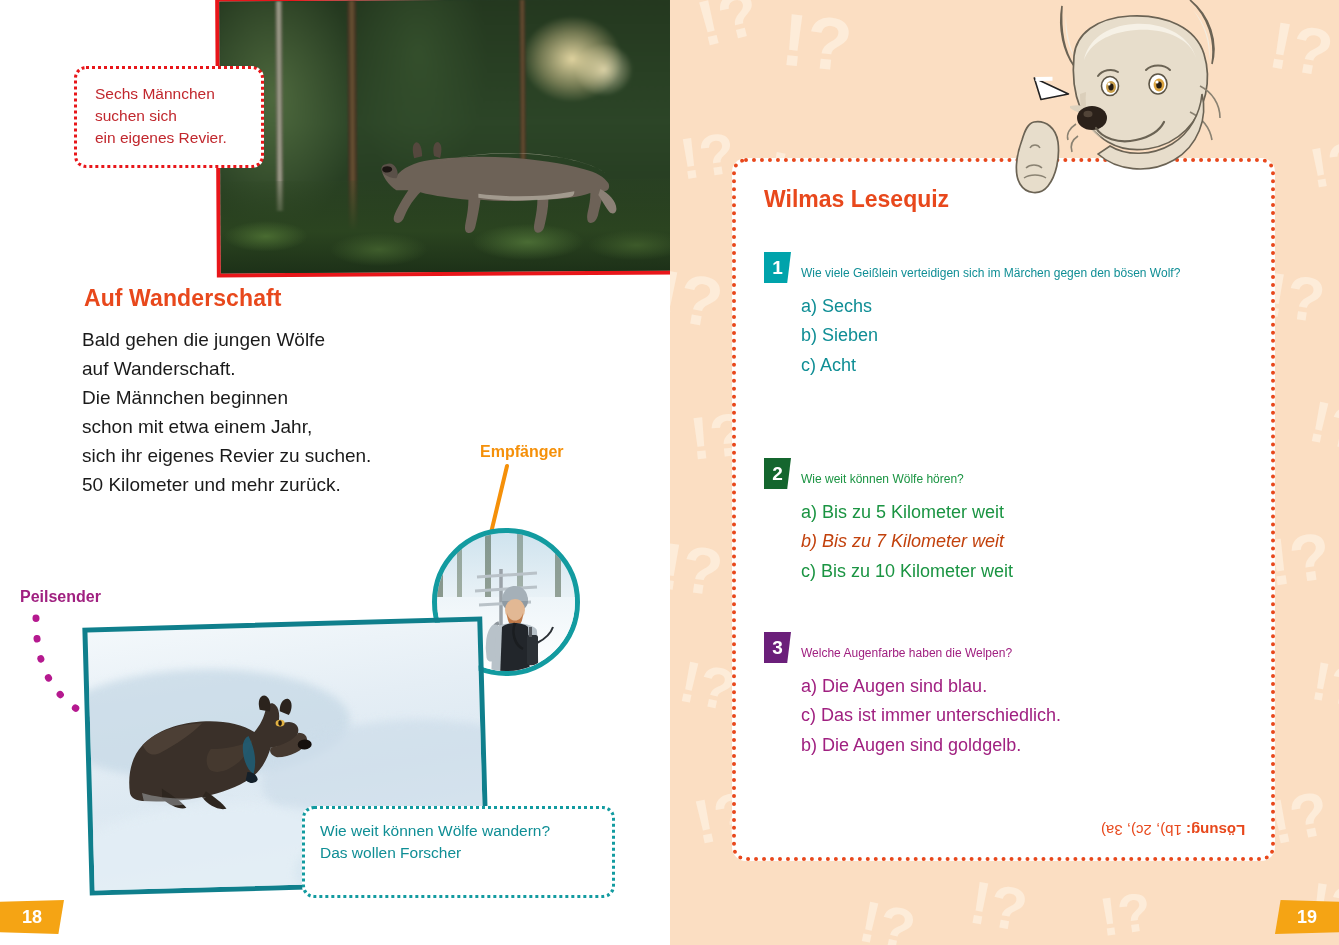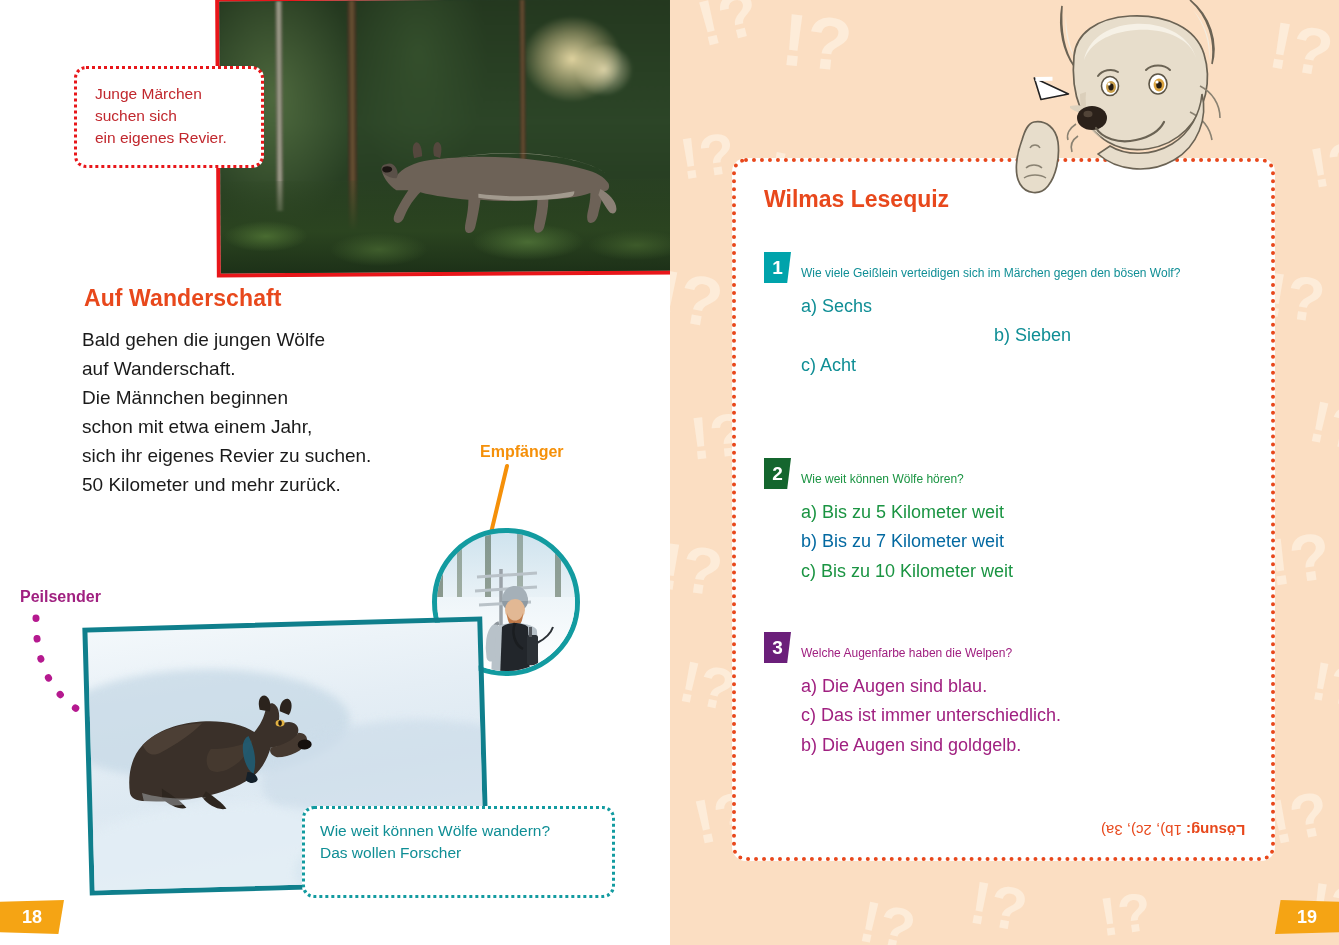--- a/index.html
+++ b/index.html
@@ -172,21 +172,21 @@
         <path d="M56,28 C54,20 56,14 60,14 C64,16 64,22 62,30 Z" fill="#55483e"></path>
         <path d="M60,34 C90,26 130,24 166,28 C196,31 218,38 230,48 C222,40 198,32 170,28 C134,23 92,25 60,34 Z" fill="#cfc6b8" opacity=".55"></path>
         <path d="M100,66 C130,70 164,70 196,64 C196,68 194,70 190,70 C160,74 128,74 100,70 Z" fill="#d8d2c6" opacity=".5"></path>
         <ellipse cx="9" cy="41" rx="5" ry="3.2" fill="#1b1512"></ellipse>
         <path d="M222,62 C230,66 238,74 238,82 C238,86 234,88 231,85 C228,82 224,74 220,68 Z" fill="#8b8075"></path>
       </g>
     </svg>
   </div>
 
   <div class="bubble-red">
-    <div>Junge Märchen</div>
+    <div>Sechs Männchen</div>
     <div>suchen sich</div>
     <div>ein eigenes Revier.</div>
   </div>
 
   <div class="heading-left">Auf Wanderschaft</div>
 
   <div class="body-left">
     <div>Bald gehen die jungen Wölfe</div>
     <div>auf Wanderschaft.</div>
     <div>Die Männchen beginnen</div>
@@ -301,33 +301,33 @@
   <div class="quiz-box">
     <div class="quiz-title">Wilmas Lesequiz</div>
 
     <div class="q-block" id="q-block-0" style="top:90px;">
       <div class="q-head">
         <div class="q-badge" style="background: rgb(0, 163, 171);">1</div>
         <div class="q-text" style="color: rgb(15, 142, 149);">Wie viele Geißlein verteidigen sich im Märchen gegen den bösen Wolf?</div>
       </div>
       <div class="q-options">
         <div class="q-opt" style="color: rgb(15, 142, 149);">a) Sechs</div>
-        <div class="q-opt" style="color: rgb(15, 142, 149); text-align: center;">b) Sieben</div>
+        <div class="q-opt" style="color: rgb(15, 142, 149);">b) Sieben</div>
         <div class="q-opt" style="color: rgb(15, 142, 149);">c) Acht</div>
       </div>
     </div>
 
     <div class="q-block" id="q-block-1" style="top:296px;">
       <div class="q-head">
         <div class="q-badge" style="background: rgb(20, 102, 46);">2</div>
         <div class="q-text" style="color: rgb(26, 148, 66);">Wie weit können Wölfe hören?</div>
       </div>
       <div class="q-options">
         <div class="q-opt" style="color: rgb(26, 148, 66);">a) Bis zu 5 Kilometer weit</div>
-        <div class="q-opt" style="color: #0369a1;">b) Bis zu 7 Kilometer weit</div>
+        <div class="q-opt" style="color: #c2410c; font-style: italic;">b) Bis zu 7 Kilometer weit</div>
         <div class="q-opt" style="color: rgb(26, 148, 66);">c) Bis zu 10 Kilometer weit</div>
       </div>
     </div>
 
     <div class="q-block" id="q-block-2" style="top:470px;">
       <div class="q-head">
         <div class="q-badge" style="background: rgb(107, 31, 122);">3</div>
         <div class="q-text" style="color: rgb(160, 32, 128);">Welche Augenfarbe haben die Welpen?</div>
       </div>
       <div class="q-options">

